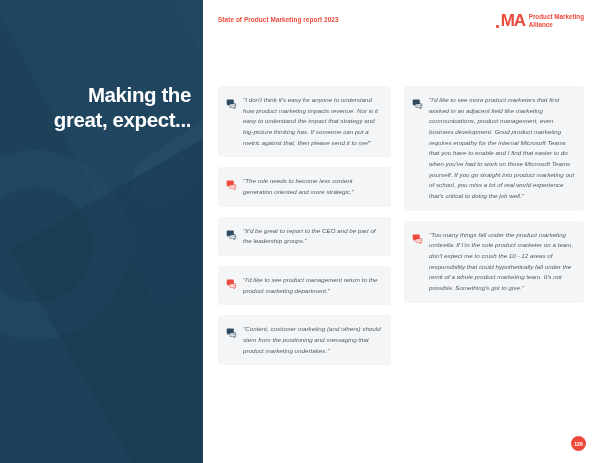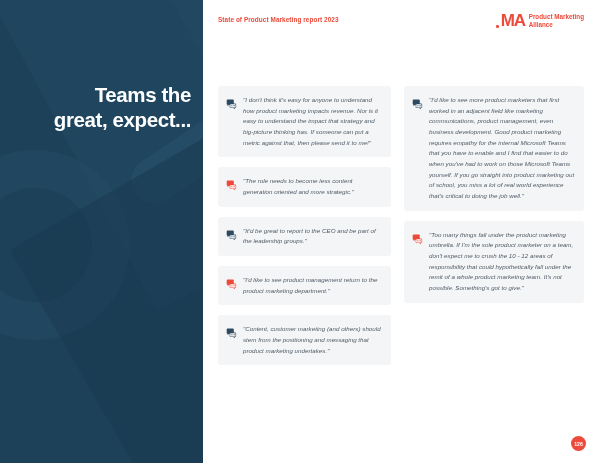--- a/index.html
+++ b/index.html
@@ -227,21 +227,21 @@
   <div class="left-panel">
     <div class="deco deco-band"></div>
     <div class="deco deco-top-right"></div>
 
     <div class="deco deco-p-outer"></div>
     <div class="deco deco-p-inner"></div>
     <div class="deco deco-swoosh"></div>
     <div class="deco deco-band2"></div>
 
     <div class="slide-title">
-      <div>Teams the</div>
+      <div>Making the</div>
       <div>great, expect...</div>
     </div>
   </div>
 
   <div class="doc-header">
     <div class="header-kicker">State of Product Marketing report 2023</div>
     <div class="brand-logo">
       <div class="brand-mark">
         <span class="dot"></span><span>MA</span>
       </div>

